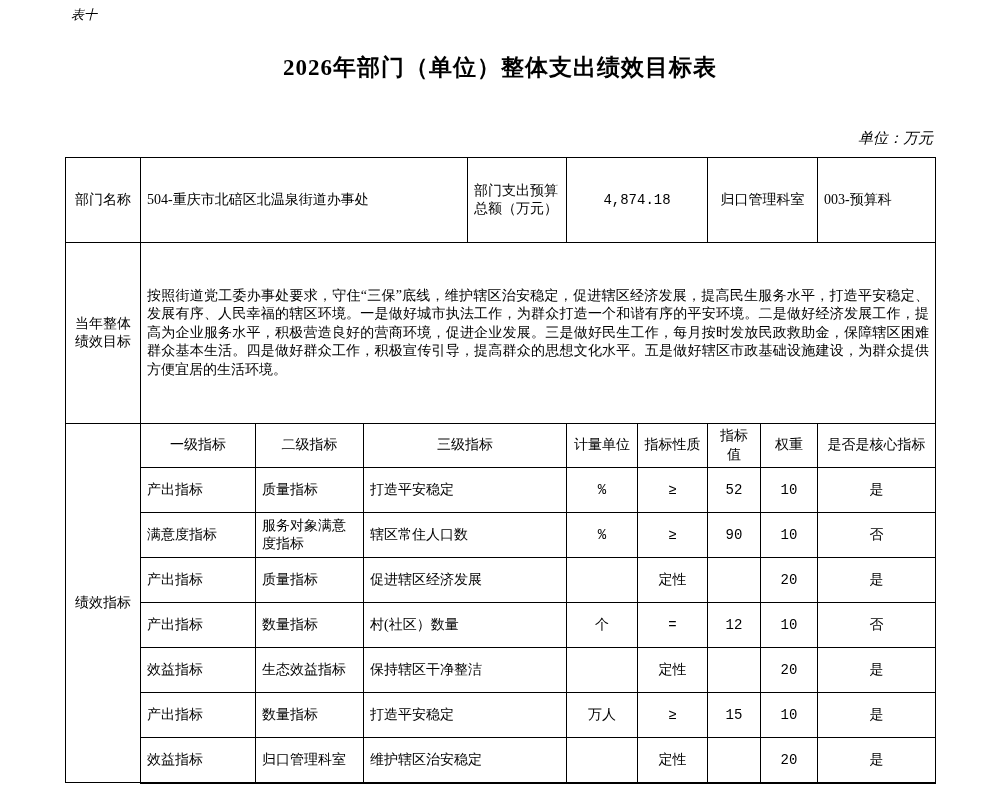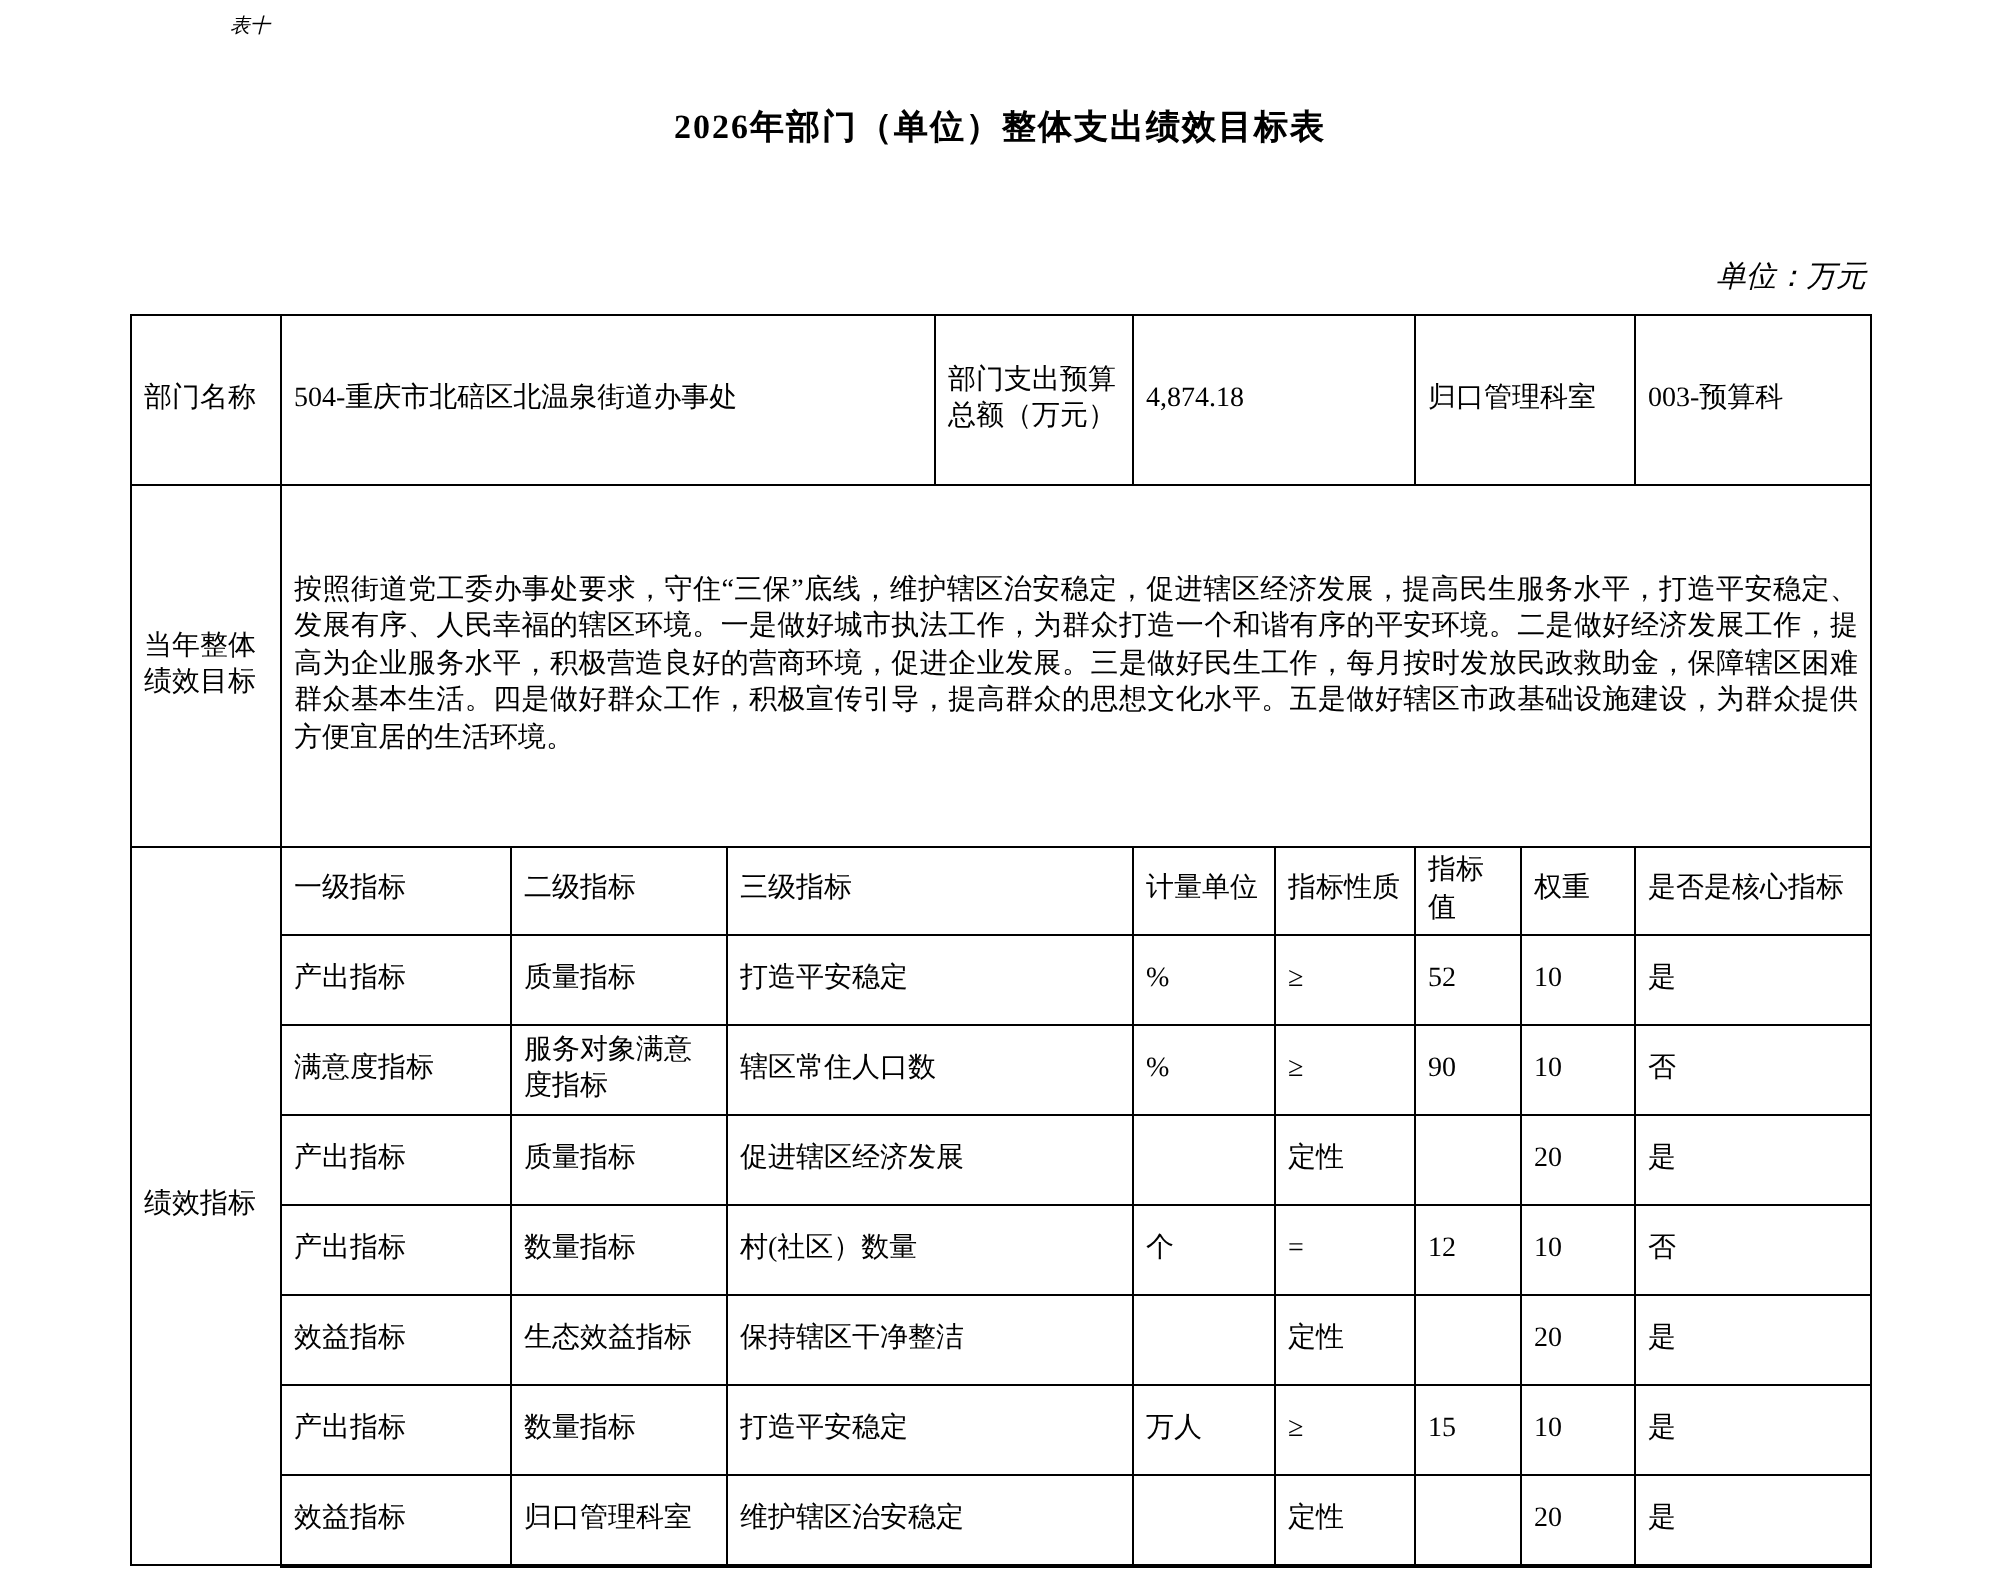--- a/index.html
+++ b/index.html
@@ -2,46 +2,46 @@
 <html><head>
 <meta charset="utf-8">
 <style>
   html,body{margin:0;padding:0;}
   body{
     width:1000px;height:787px;position:relative;background:#ffffff;
     font-family:"Liberation Serif","DejaVu Serif",serif;color:#000;
   }
   .table-label{
     position:absolute;left:71px;top:6px;
-    font-size:10px;font-style:italic;margin-left:44px;
+    font-size:13px;font-style:italic;
   }
   .doc-title{
     position:absolute;left:0;top:52px;width:1000px;
-    text-align:center;font-size:17px;font-weight:bold;letter-spacing:1px;
+    text-align:center;font-size:23px;font-weight:bold;letter-spacing:1px;
   }
   .unit-note{
     position:absolute;left:65px;top:129px;width:868px;
     text-align:right;font-size:15px;font-style:italic;font-family:Liberation Mono, monospace;
   }
   table.main{
     position:absolute;left:65px;top:157px;width:870px;
     border-collapse:collapse;table-layout:fixed;
   }
   table.main td{
     border:1px solid #000;
     font-size:14px;line-height:1.32;
     padding:2px 6px;vertical-align:middle;
     overflow:hidden;
   }
   tr.r-info{height:85px;}
   tr.r-goal{height:181px;}
   tr.r-head{height:44px;}
   tr.r-data{height:45px;}
   tr.r-last td{border-bottom:2px solid #000;}
-  .c{text-align:left;}
+  .c{text-align:center;font-family:Liberation Mono, monospace;}
   .l{text-align:left;}
   .goal-text{text-align:justify;padding:4px 9px;line-height:1.34;}
 </style>
 </head>
 <body>
 
 <div class="table-label">表十</div>
 <div class="doc-title">2026年部门（单位）整体支出绩效目标表</div>
 <div class="unit-note">单位：万元</div>
 

